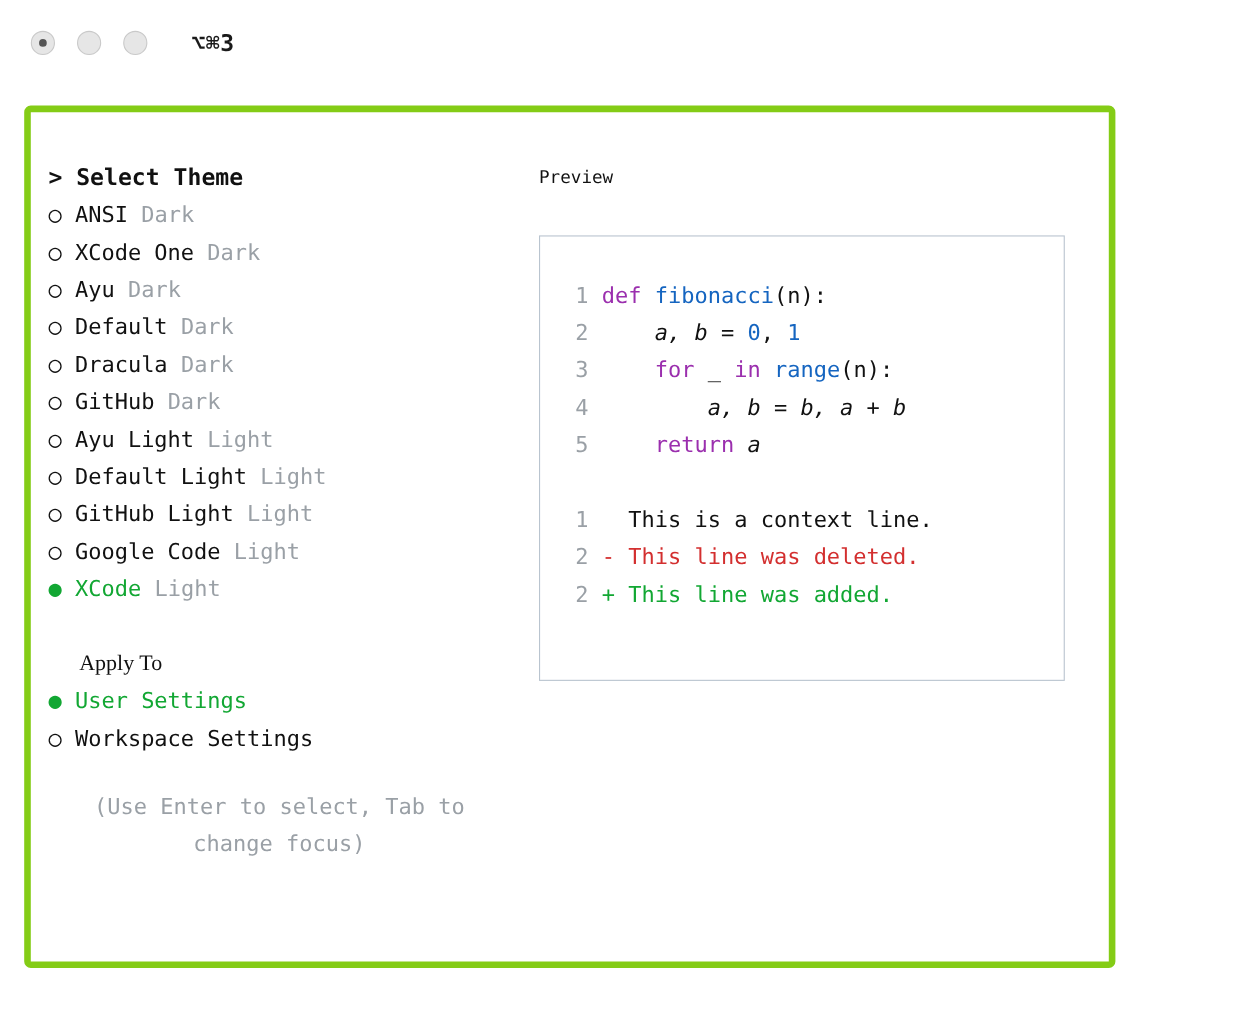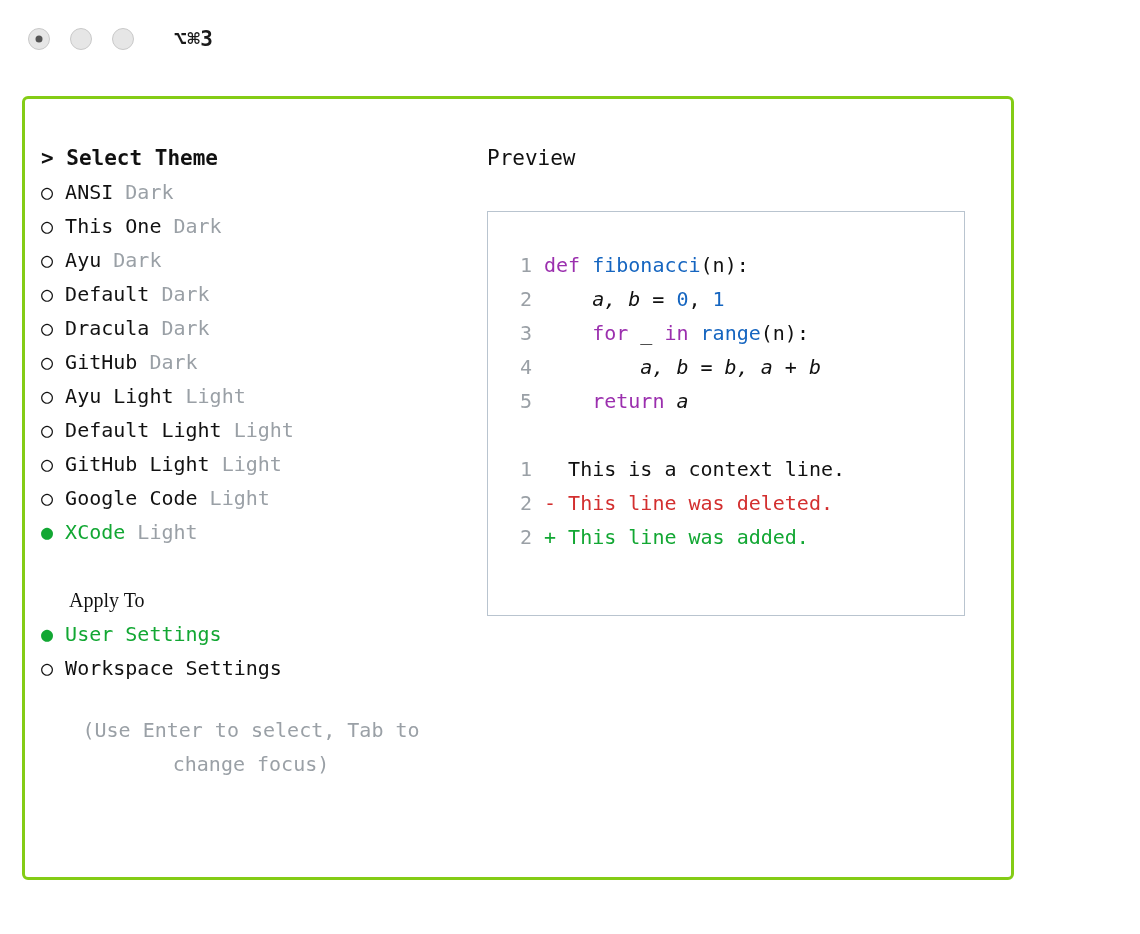--- a/index.html
+++ b/index.html
@@ -56,21 +56,21 @@
     font-weight: bold;
     color: #1a1a1a;
     letter-spacing: 0.5px;
   }
   .terminal {
     position: absolute;
     left: 22px;
     top: 96px;
     width: 992px;
     height: 784px;
-    border: 3px solid #84cc16;
+    border: 6px solid #84cc16;
     border-radius: 6px;
     box-sizing: border-box;
     background: #ffffff;
   }
   .cols {
     display: flex;
     padding: 42px 0 0 0;
   }
   .left-col {
     width: 462px;
@@ -128,21 +128,21 @@
   .hint {
     color: #9aa0a6;
     font-size: 20px;
     line-height: 34px;
     white-space: pre-wrap;
     max-width: 420px;
     padding-top: 28px;
     text-align: center;
   }
   .preview-title {
-    font-size: 21px;
+    font-size: 16px;
     color: #111111;
     line-height: 34px;
     white-space: pre;
   }
   .preview-box {
     margin-top: 36px;
     width: 478px;
     height: 405px;
     border: 1px solid #b9c4cf;
     box-sizing: border-box;
@@ -183,21 +183,21 @@
     <div class="title-shortcut">⌥⌘3</div>
   </div>
 
   <div class="terminal">
     <div class="cols">
 
       <div class="left-col">
         <div class="heading">&gt; Select Theme</div>
         <div class="list" id="theme-list">
             <div class="row"><span class="bullet-off">○</span><span> </span><span class="label-normal">ANSI</span><span> </span><span class="variant">Dark</span></div>
-            <div class="row"><span class="bullet-off">○</span><span> </span><span class="label-normal">This One</span><span> </span><span class="variant">Dark</span></div>
+            <div class="row"><span class="bullet-off">○</span><span> </span><span class="label-normal">XCode One</span><span> </span><span class="variant">Dark</span></div>
             <div class="row"><span class="bullet-off">○</span><span> </span><span class="label-normal">Ayu</span><span> </span><span class="variant">Dark</span></div>
             <div class="row"><span class="bullet-off">○</span><span> </span><span class="label-normal">Default</span><span> </span><span class="variant">Dark</span></div>
             <div class="row"><span class="bullet-off">○</span><span> </span><span class="label-normal">Dracula</span><span> </span><span class="variant">Dark</span></div>
             <div class="row"><span class="bullet-off">○</span><span> </span><span class="label-normal">GitHub</span><span> </span><span class="variant">Dark</span></div>
             <div class="row"><span class="bullet-off">○</span><span> </span><span class="label-normal">Ayu Light</span><span> </span><span class="variant">Light</span></div>
             <div class="row"><span class="bullet-off">○</span><span> </span><span class="label-normal">Default Light</span><span> </span><span class="variant">Light</span></div>
             <div class="row"><span class="bullet-off">○</span><span> </span><span class="label-normal">GitHub Light</span><span> </span><span class="variant">Light</span></div>
             <div class="row"><span class="bullet-off">○</span><span> </span><span class="label-normal">Google Code</span><span> </span><span class="variant">Light</span></div>
             <div class="row"><span class="bullet-on">●</span><span> </span><span class="label-selected">XCode</span><span> </span><span class="variant">Light</span></div>
           </div>

